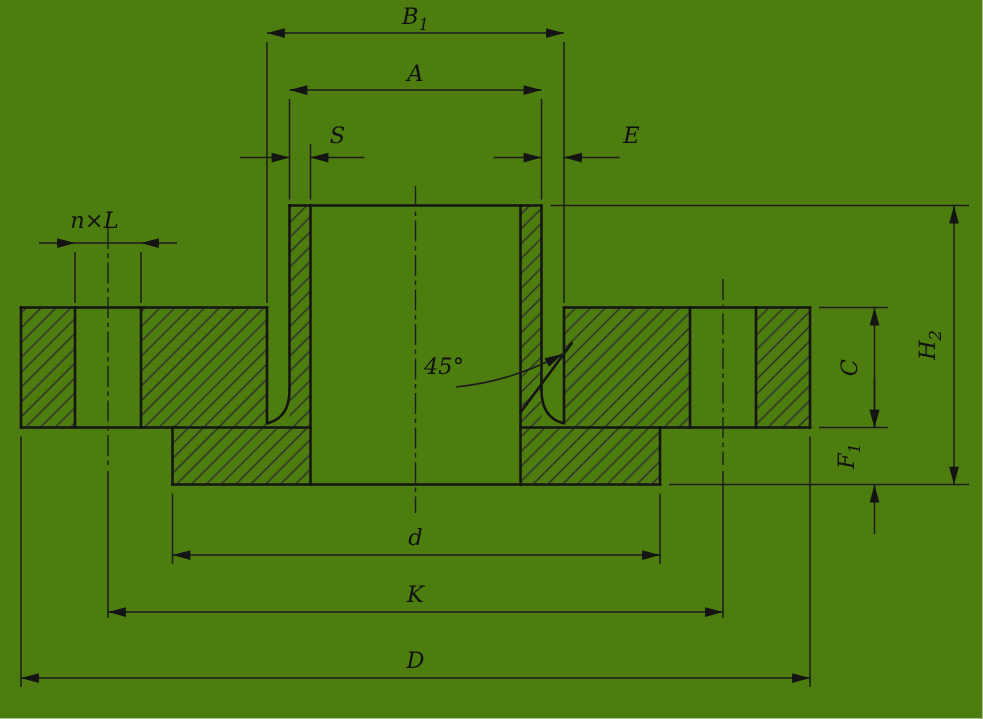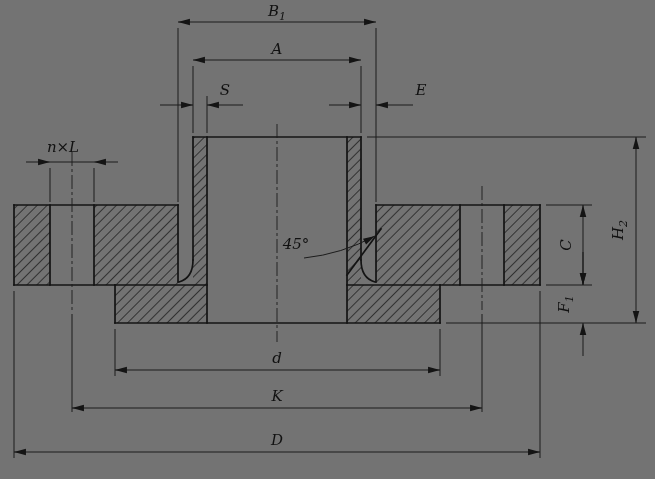--- a/index.html
+++ b/index.html
@@ -1,16 +1,16 @@
 <!DOCTYPE html>
 <html><head>
 <meta charset="utf-8">
 <style>
   html,body{margin:0;padding:0;background:#ffffff;}
-  .stage{position:relative;width:655px;height:479px;background:#737373;overflow:hidden;}
+  .stage{position:relative;width:655px;height:479px;background:#4d7c0f;overflow:hidden;}
   svg{position:absolute;inset:0;display:block;}
   
   .ol   {stroke:#141414;stroke-width:1.7;fill:none;stroke-linecap:square;}
   .thin {stroke:#1c1c1c;stroke-width:1;fill:none;}
   .dim  {stroke:#1c1c1c;stroke-width:1;fill:none;marker-start:url(#as);marker-end:url(#ae);}
   .oa   {stroke:#1c1c1c;stroke-width:1;fill:none;marker-end:url(#ae);}
   .cl   {stroke:#1c1c1c;stroke-width:0.9;fill:none;stroke-dasharray:14 3 3 3;}
   .hatch-region{fill:url(#hatch);stroke:none;}
   text{font-family:"DejaVu Serif","Liberation Serif",serif;font-style:italic;
        font-size:15px;fill:#111;text-anchor:middle;}

